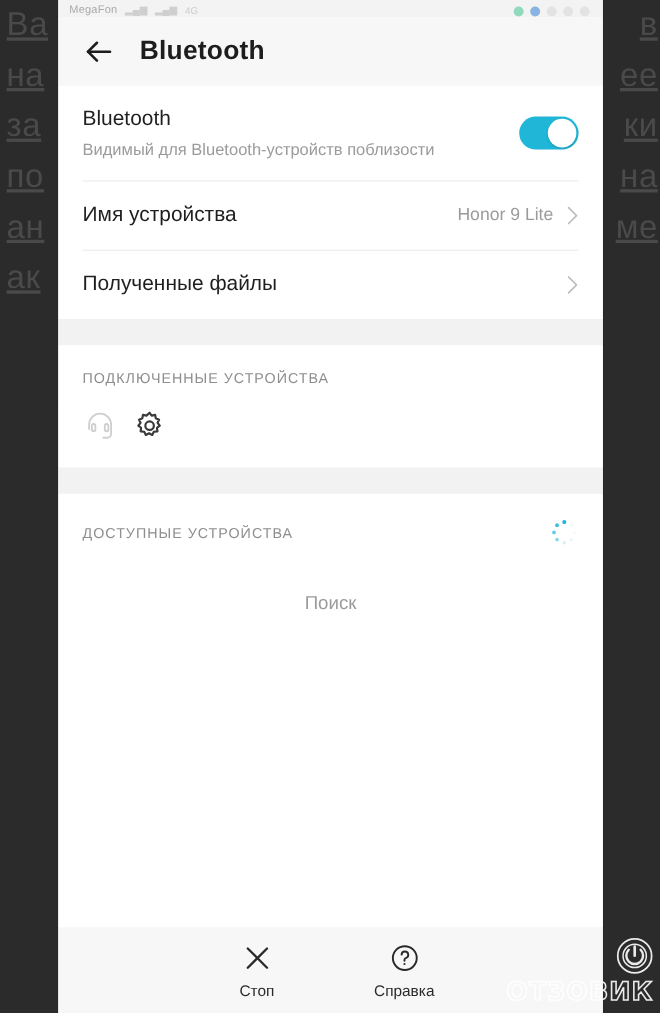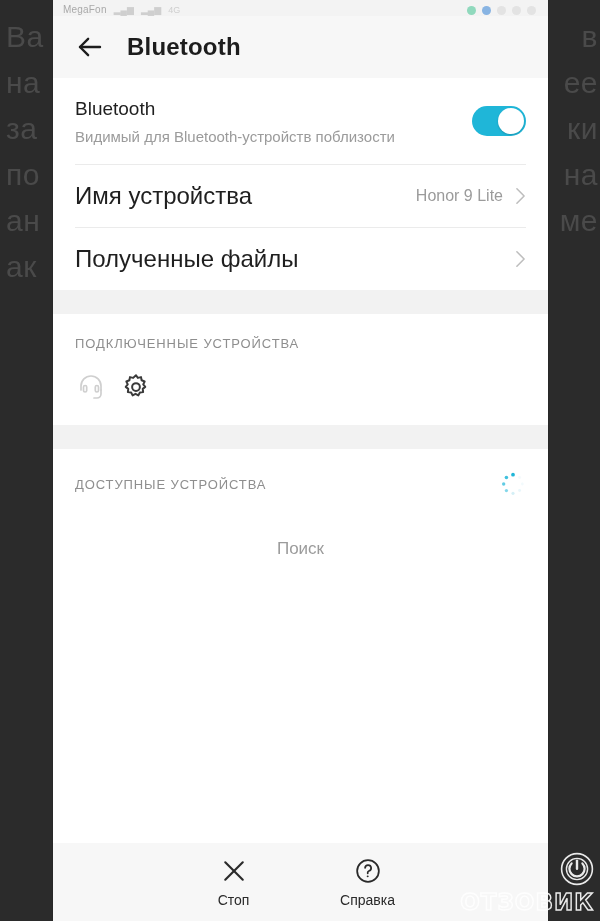--- a/index.html
+++ b/index.html
@@ -12,27 +12,27 @@
 
   
   #backdrop{
     position:absolute; inset:0;
     background:#2b2b2b;
     overflow:hidden;
   }
   .bg-col{
     position:absolute; top:0; bottom:0;
     display:flex; flex-direction:column;
-    padding-top:14px;
     color:#4a4a4a;
     font-size:30px;
     line-height:46px;
     letter-spacing:.5px;
     filter:blur(.4px);
     user-select:none;
+    text-decoration:underline;
   }
   .bg-col.left { left:6px;  width:52px; text-align:left;  align-items:flex-start;}
   .bg-col.right{ right:2px; width:56px; text-align:right; align-items:flex-end;}
   .bg-col span{ display:block; white-space:nowrap; }
 
   
   #phone{
     position:absolute;
     left:53px; top:0; width:495px; height:921px;
     background:#ffffff;
@@ -94,21 +94,21 @@
     width:26px; height:26px; border-radius:50%;
     background:#fff;
     box-shadow:0 1px 2px rgba(0,0,0,.18);
   }
 
   
   .nav-row{
     display:flex; align-items:center;
     height:62px; cursor:pointer;
   }
-  .nav-label{ font-size:24px; color:#1f1f1f; flex:1; }
+  .nav-label{ font-size:19px; color:#1f1f1f; flex:1; }
   .nav-value{ font-size:16px; color:#9b9b9b; margin-right:12px; }
   .chev{ width:11px; height:18px; flex:0 0 11px; }
 
   
   .gap{ flex:0 0 auto; height:24px; background:#f2f2f2; }
 
   
   .sec-head{
     display:flex; align-items:center;
     padding:22px 22px 14px 22px;

